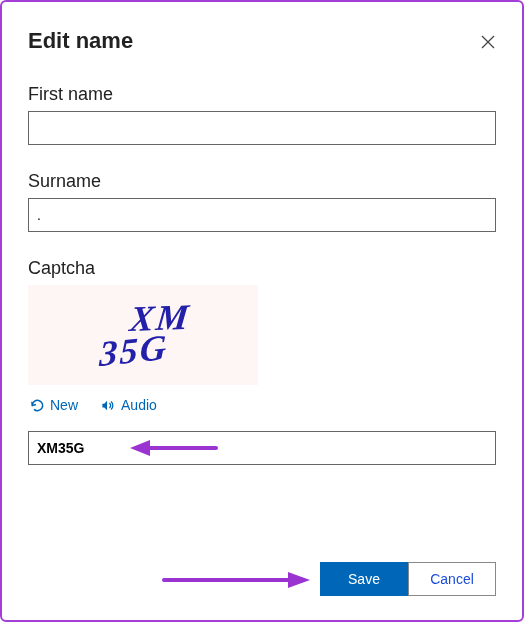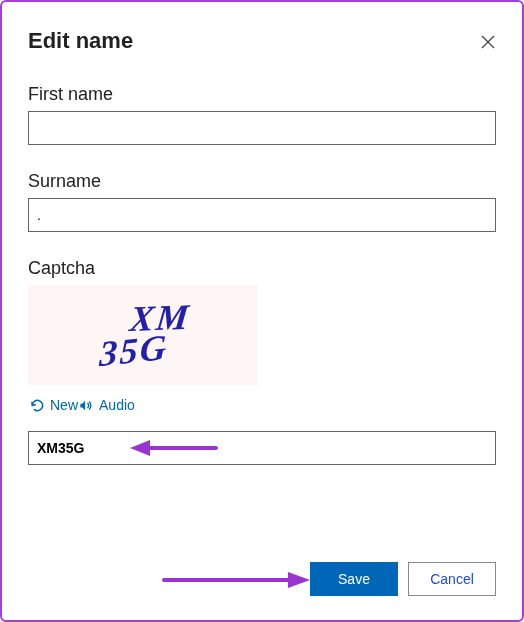--- a/index.html
+++ b/index.html
@@ -70,20 +70,21 @@
     font-weight: 700;
     letter-spacing: 2px;
     transform: skewX(-8deg) rotate(-4deg);
     line-height: 0.85;
     text-align: center;
   }
   .captcha-glyph .row1 { font-style: italic; display:block; transform: translateX(16px) rotate(2deg); }
   .captcha-glyph .row2 { font-style: italic; display:block; transform: translateX(-8px) rotate(-2deg); }
   .captcha-links {
     display: flex;
+    gap: 22px;
     margin: 10px 0 18px 2px;
     align-items: center;
   }
   .link {
     color: #0067b8;
     font-size: 14px;
     display: flex;
     align-items: center;
     gap: 5px;
     cursor: pointer;
@@ -103,21 +104,20 @@
   .arrow {
     position: absolute;
     pointer-events: none;
   }
   .arrow svg { display:block; }
   .footer {
     position: absolute;
     bottom: 24px;
     right: 26px;
     display: flex;
-    gap: 10px;
     align-items: center;
   }
   .btn {
     min-width: 88px;
     height: 34px;
     font-size: 14px;
     font-family: inherit;
     cursor: pointer;
     padding: 0 18px;
   }

